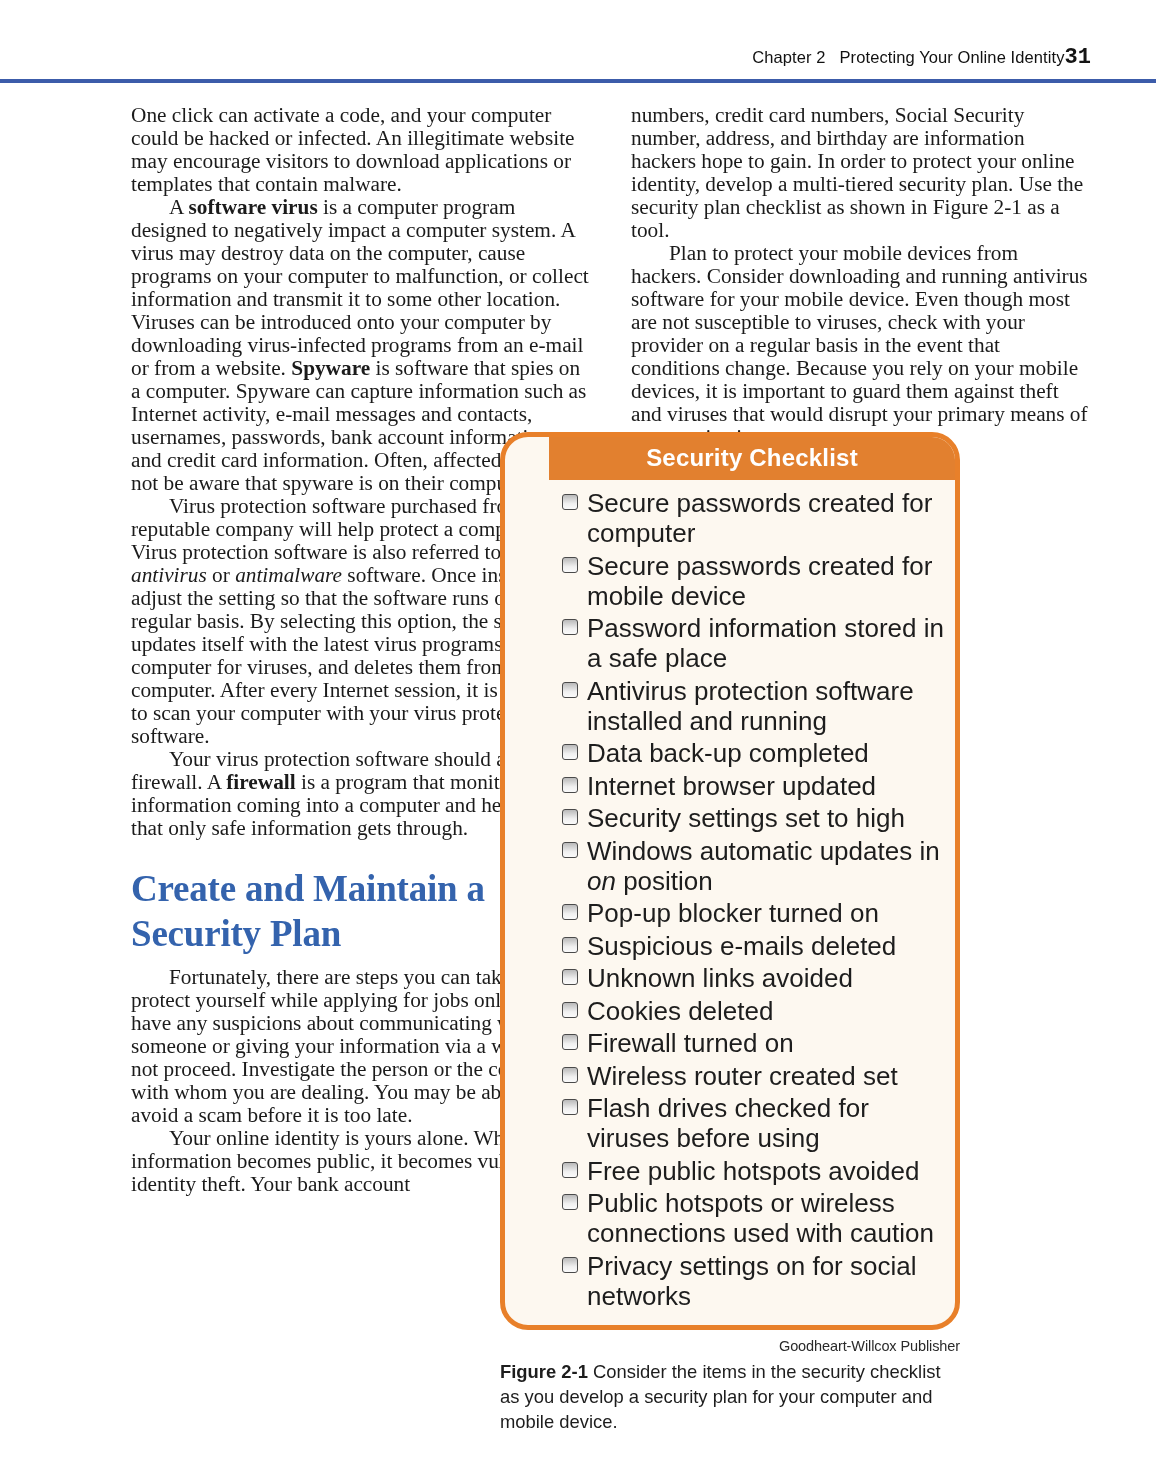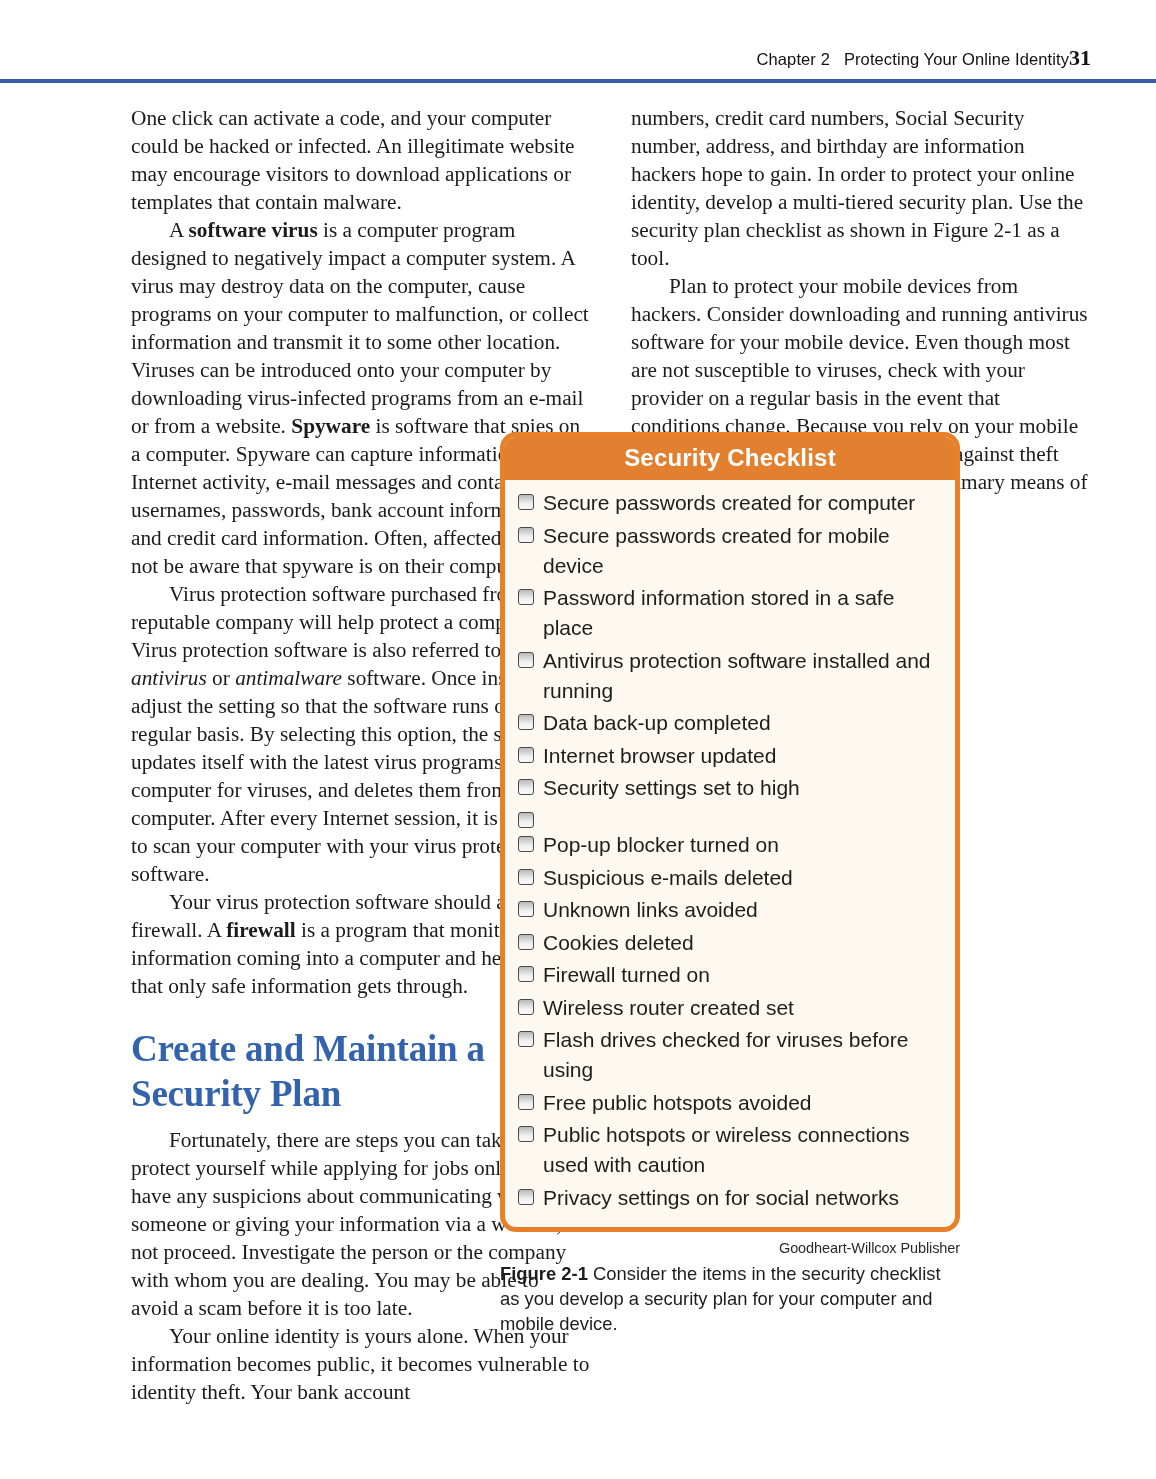--- a/index.html
+++ b/index.html
@@ -29,21 +29,21 @@
   }
   .rh-left {
     font-family: "Liberation Sans", sans-serif;
     font-size: 16.5px;
     letter-spacing: 0.1px;
     color: #111111;
     white-space: nowrap;
   }
   .rh-left .rh-chapter { margin-right: 14px; }
   .rh-page {
-    font-family: Liberation Serif, serif;
+    font-family: Liberation Mono, monospace;
     font-size: 22px;
     font-weight: bold;
     color: #141414;
   }
   .head-rule {
     position: absolute;
     left: 0px;
     top: 79px;
     width: 1156px;
     height: 4px;
@@ -63,21 +63,21 @@
     top: 0;
     width: 460px;
   }
   .col-left  { left: 0px; }
   .col-right { left: 500px; }
 
   p.body-par {
     margin: 0;
     font-family: "Liberation Serif", serif;
     font-size: 21.3px;
-    line-height: 28px;
+    line-height: 23px;
     text-align: left;
     color: #1b1b1b;
     hyphens: none;
   }
   p.body-par.indent { text-indent: 38px; }
   p.body-par b { font-weight: bold; }
   p.body-par i { }
 
   
   h2.section-head {
@@ -92,24 +92,25 @@
 
   
   .figure {
     position: absolute;
     left: 500px;
     top: 432px;
     width: 460px;
   }
   .checklist-box {
     border: 5px solid #e8802a;
-    border-radius: 16px;
+    border-radius: 28px;
     background: #fdf8f0;
     overflow: hidden;
     box-sizing: border-box;
+    padding-left: 44px;
   }
   .checklist-title {
     background: #e2802f;
     color: #ffffff;
     font-family: "Liberation Sans", sans-serif;
     font-weight: bold;
     font-size: 24px;
     text-align: center;
     padding: 7px 0 8px 0;
     letter-spacing: 0.2px;
@@ -127,21 +128,21 @@
     width: 16px;
     height: 16px;
     margin: 6px 9px 0 3px;
     border: 1.6px solid #4a4a4a;
     border-radius: 3px;
     background: linear-gradient(to bottom, #b9b9b9 0%, #d2d2d2 28%, #f0f0f0 62%, #fafafa 100%);
     box-sizing: border-box;
   }
   .check-label {
     font-family: "Liberation Sans", sans-serif;
-    font-size: 21px;
+    font-size: 26px;
     line-height: 30px;
     color: #1d1d1d;
   }
   .check-label i { font-style: italic; }
 
   .credit {
     font-family: "Liberation Sans", sans-serif;
     font-size: 14.5px;
     color: #2a2a2a;
     text-align: right;
@@ -220,20 +221,21 @@
         <div class="check-item">
           <span class="checkbox"></span>
           <span class="check-label"><span>Internet browser updated</span></span>
         </div>
         <div class="check-item">
           <span class="checkbox"></span>
           <span class="check-label"><span>Security settings set to high</span></span>
         </div>
         <div class="check-item">
           <span class="checkbox"></span>
+          <span class="check-label"><span>Windows automatic updates in </span><i>on</i><span> position</span></span>
         </div>
         <div class="check-item">
           <span class="checkbox"></span>
           <span class="check-label"><span>Pop-up blocker turned on</span></span>
         </div>
         <div class="check-item">
           <span class="checkbox"></span>
           <span class="check-label"><span>Suspicious e-mails deleted</span></span>
         </div>
         <div class="check-item">

